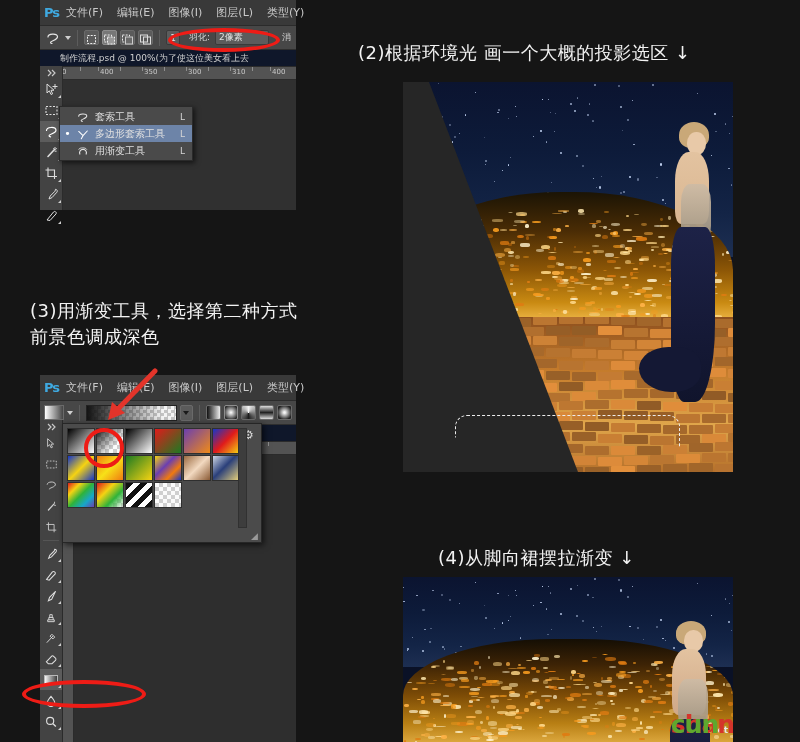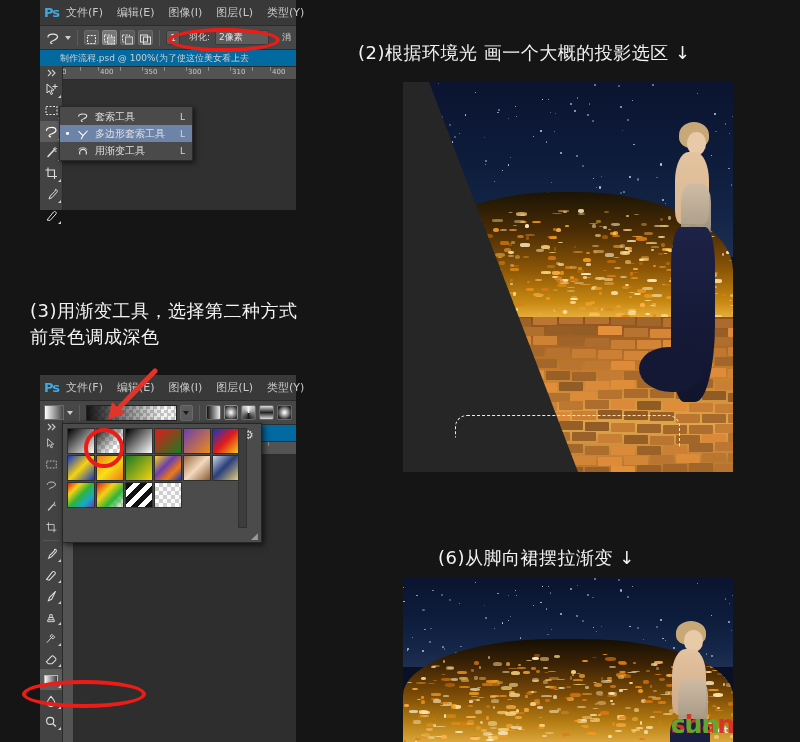--- a/index.html
+++ b/index.html
@@ -42,21 +42,21 @@
     font-size:9px; color:#e0e0e0; display:flex; align-items:center;
     padding:0 3px; white-space:nowrap;
   }
   .ob-label { font-size:9px; color:#d2d2d2; white-space:nowrap; }
   .ob-caret {
     width:0;height:0;border-left:3px solid transparent;border-right:3px solid transparent;
     border-top:4px solid #cfcfcf;
   }
 
   .ps-titlebar {
-    height:17px; background:#0369a1; border-bottom:1px solid #2b2b2b;
+    height:17px; background:#0f172a; border-bottom:1px solid #2b2b2b;
     display:flex; align-items:center; padding-left:20px;
   }
   .ps-titlebar span { font-size:9px; color:#cfcfcf; white-space:nowrap; overflow:hidden; }
 
   .ps-ruler {
     height:13px; background:#535353; border-bottom:1px solid #2b2b2b;
     position:relative; overflow:hidden;
   }
   .ps-ruler .tick { position:absolute; top:0; width:1px; height:4px; background:#8e8e8e; }
   .ps-ruler .num { position:absolute; top:1px; font-size:7px; color:#c9c9c9; }
@@ -153,21 +153,21 @@
   .wm-dom { color:#e8e8e8; font-size:9px; font-weight:bold; letter-spacing:0; }
 </style>
 </head>
 <body>
 
 <div class="anno" style="left:358px; top:40px;">(2)根据环境光 画一个大概的投影选区 ↓</div>
 
 <div class="anno" style="left:30px; top:298px;">(3)用渐变工具，选择第二种方式
 前景色调成深色</div>
 
-<div class="anno" style="left:438px; top:545px;">(6)从脚向裙摆拉渐变 ↓</div>
+<div class="anno" style="left:438px; top:545px;">(4)从脚向裙摆拉渐变 ↓</div>
 
 <div class="ps-window" style="left:40px; top:0px; width:256px; height:210px;">
 
   <div class="ps-menubar">
     <div class="ps-logo">Ps</div>
     <div class="ps-menu-item">文件(F)</div>
     <div class="ps-menu-item">编辑(E)</div>
     <div class="ps-menu-item">图像(I)</div>
     <div class="ps-menu-item">图层(L)</div>
     <div class="ps-menu-item">类型(Y)</div>

